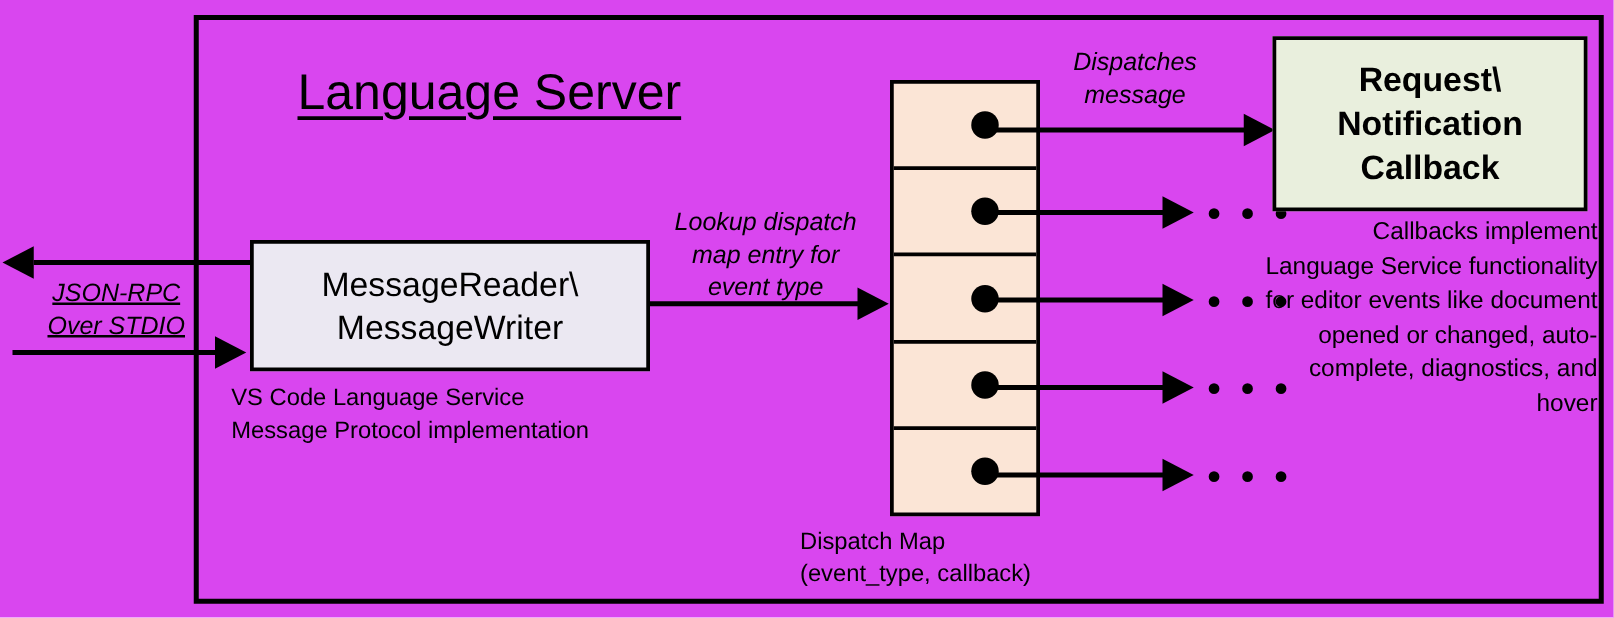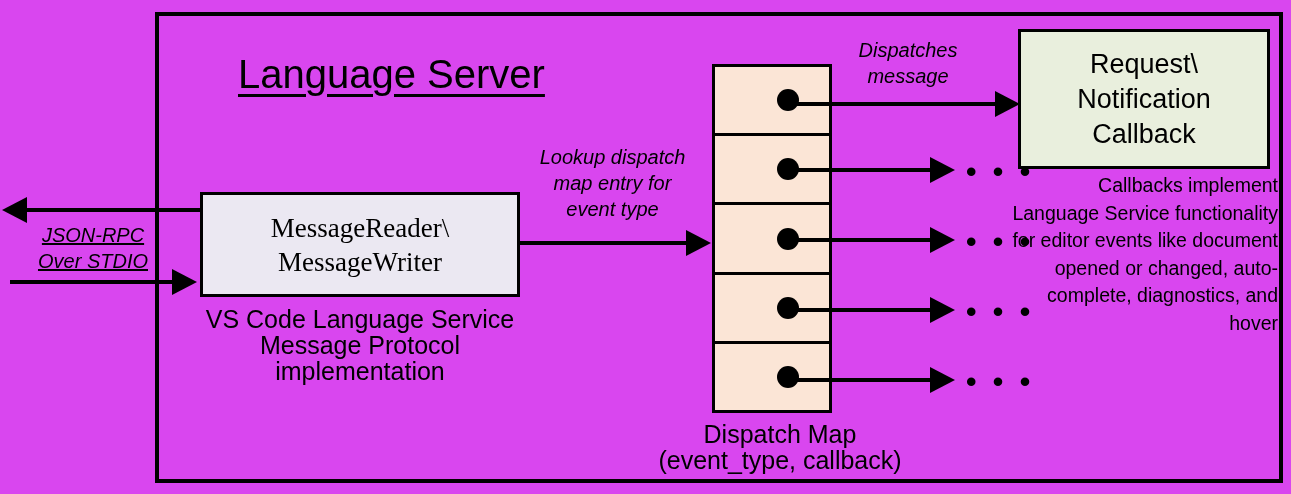--- a/index.html
+++ b/index.html
@@ -56,37 +56,36 @@
     text-align: center;
   }
   .box-reader {
     left: 200px;
     top: 192px;
     width: 320px;
     height: 105px;
     background: #ebe8f2;
     font-size: 27px;
     line-height: 34px;
-    font-family: Liberation Serif, serif;
   }
   .box-callback {
     left: 1018px;
     top: 29px;
     width: 252px;
     height: 140px;
     background: #e9efdd;
     font-size: 27px;
     line-height: 35px;
   }
 
   
   .caption {
     position: absolute;
-    text-align: center;
-    font-size: 25px;
+    text-align: left;
+    font-size: 19px;
     line-height: 26px;
   }
   .caption-reader {
     left: 185px;
     top: 306px;
     width: 350px;
   }
   .caption-map {
     left: 640px;
     top: 421px;
@@ -112,21 +111,21 @@
     white-space: pre-line;
   }
   .label-jsonrpc {
     left: 18px;
     top: 222px;
     width: 150px;
     text-decoration: underline;
   }
   .label-lookup {
     left: 515px;
-    top: 144px;
+    top: 165px;
     width: 195px;
   }
   .label-dispatches {
     left: 828px;
     top: 37px;
     width: 160px;
   }
 
   
   .dispatch-map {
@@ -258,19 +257,19 @@
   <div class="ellipsis" style="left:966px; top:227px;">• • •</div>
 
   <div class="hline" style="left:785px; top:308px; width:150px;"></div>
   <div class="arrow-right" style="left:930px; top:297px;"></div>
   <div class="ellipsis" style="left:966px; top:297px;">• • •</div>
 
   <div class="hline" style="left:785px; top:378px; width:150px;"></div>
   <div class="arrow-right" style="left:930px; top:367px;"></div>
   <div class="ellipsis" style="left:966px; top:367px;">• • •</div>
 
-  <div class="box box-callback" style="white-space: pre-line;">Request\
+  <div class="box box-callback" style="white-space: pre-line; font-weight: bold;">Request\
 Notification
 Callback</div>
 
   <div class="desc-callbacks">Callbacks implement Language Service functionality for editor events like document opened or changed, auto-complete, diagnostics, and hover</div>
 
 </div>
 
 </body></html>

